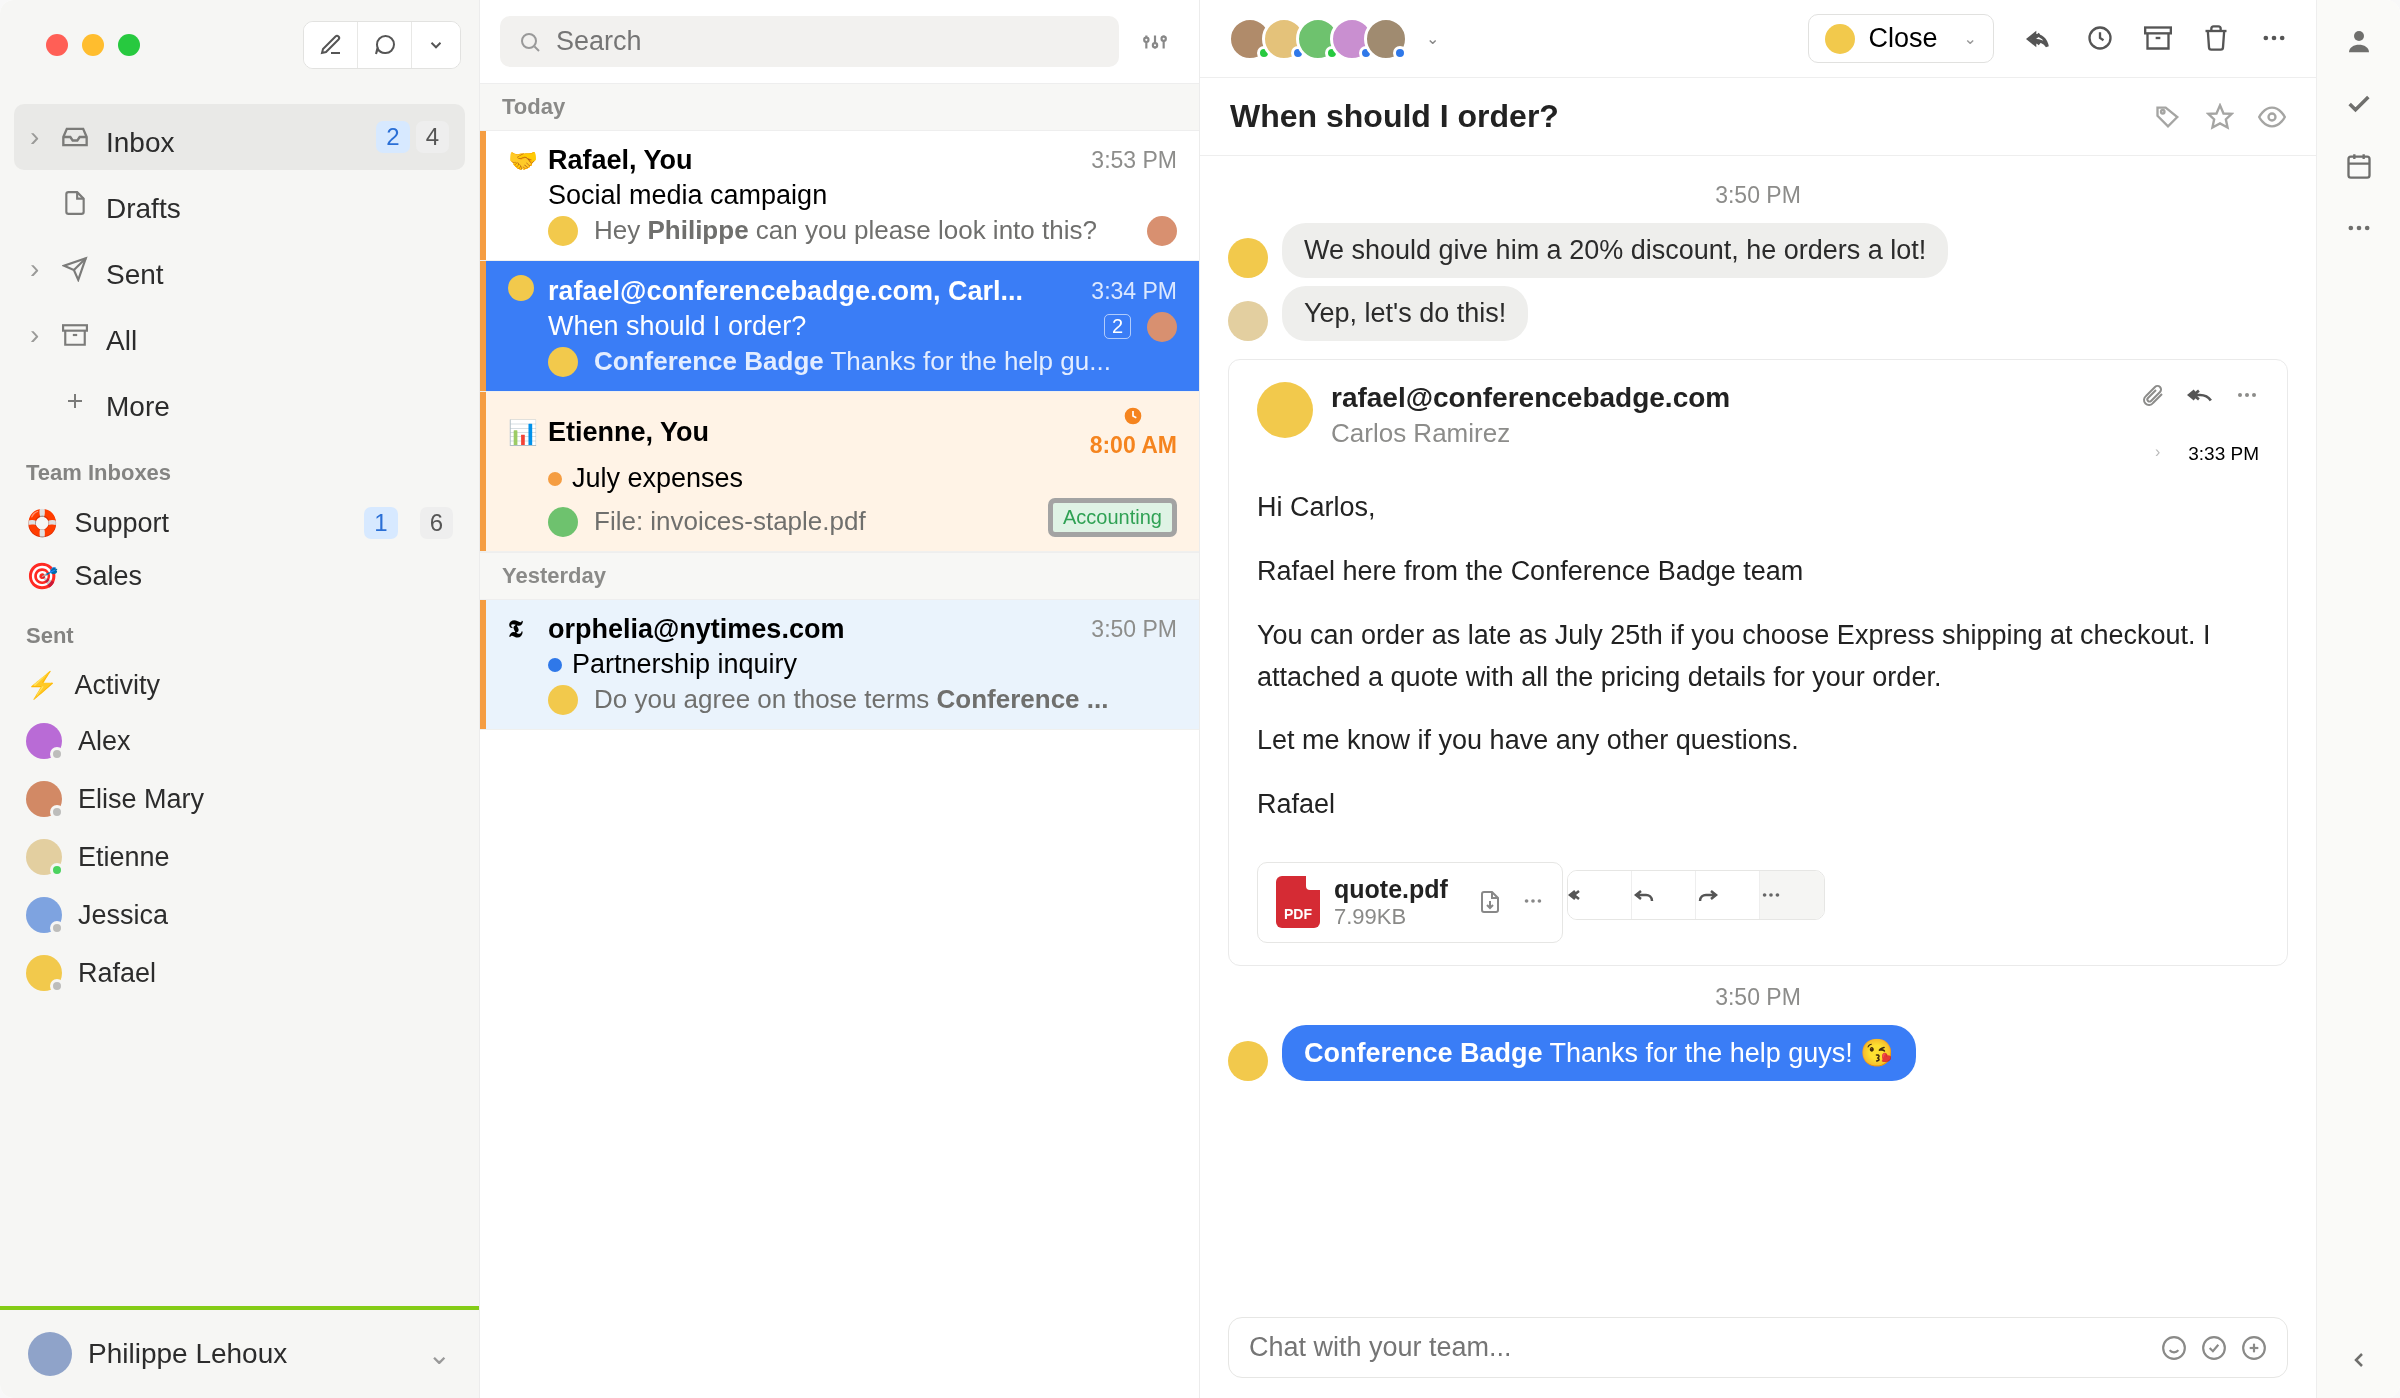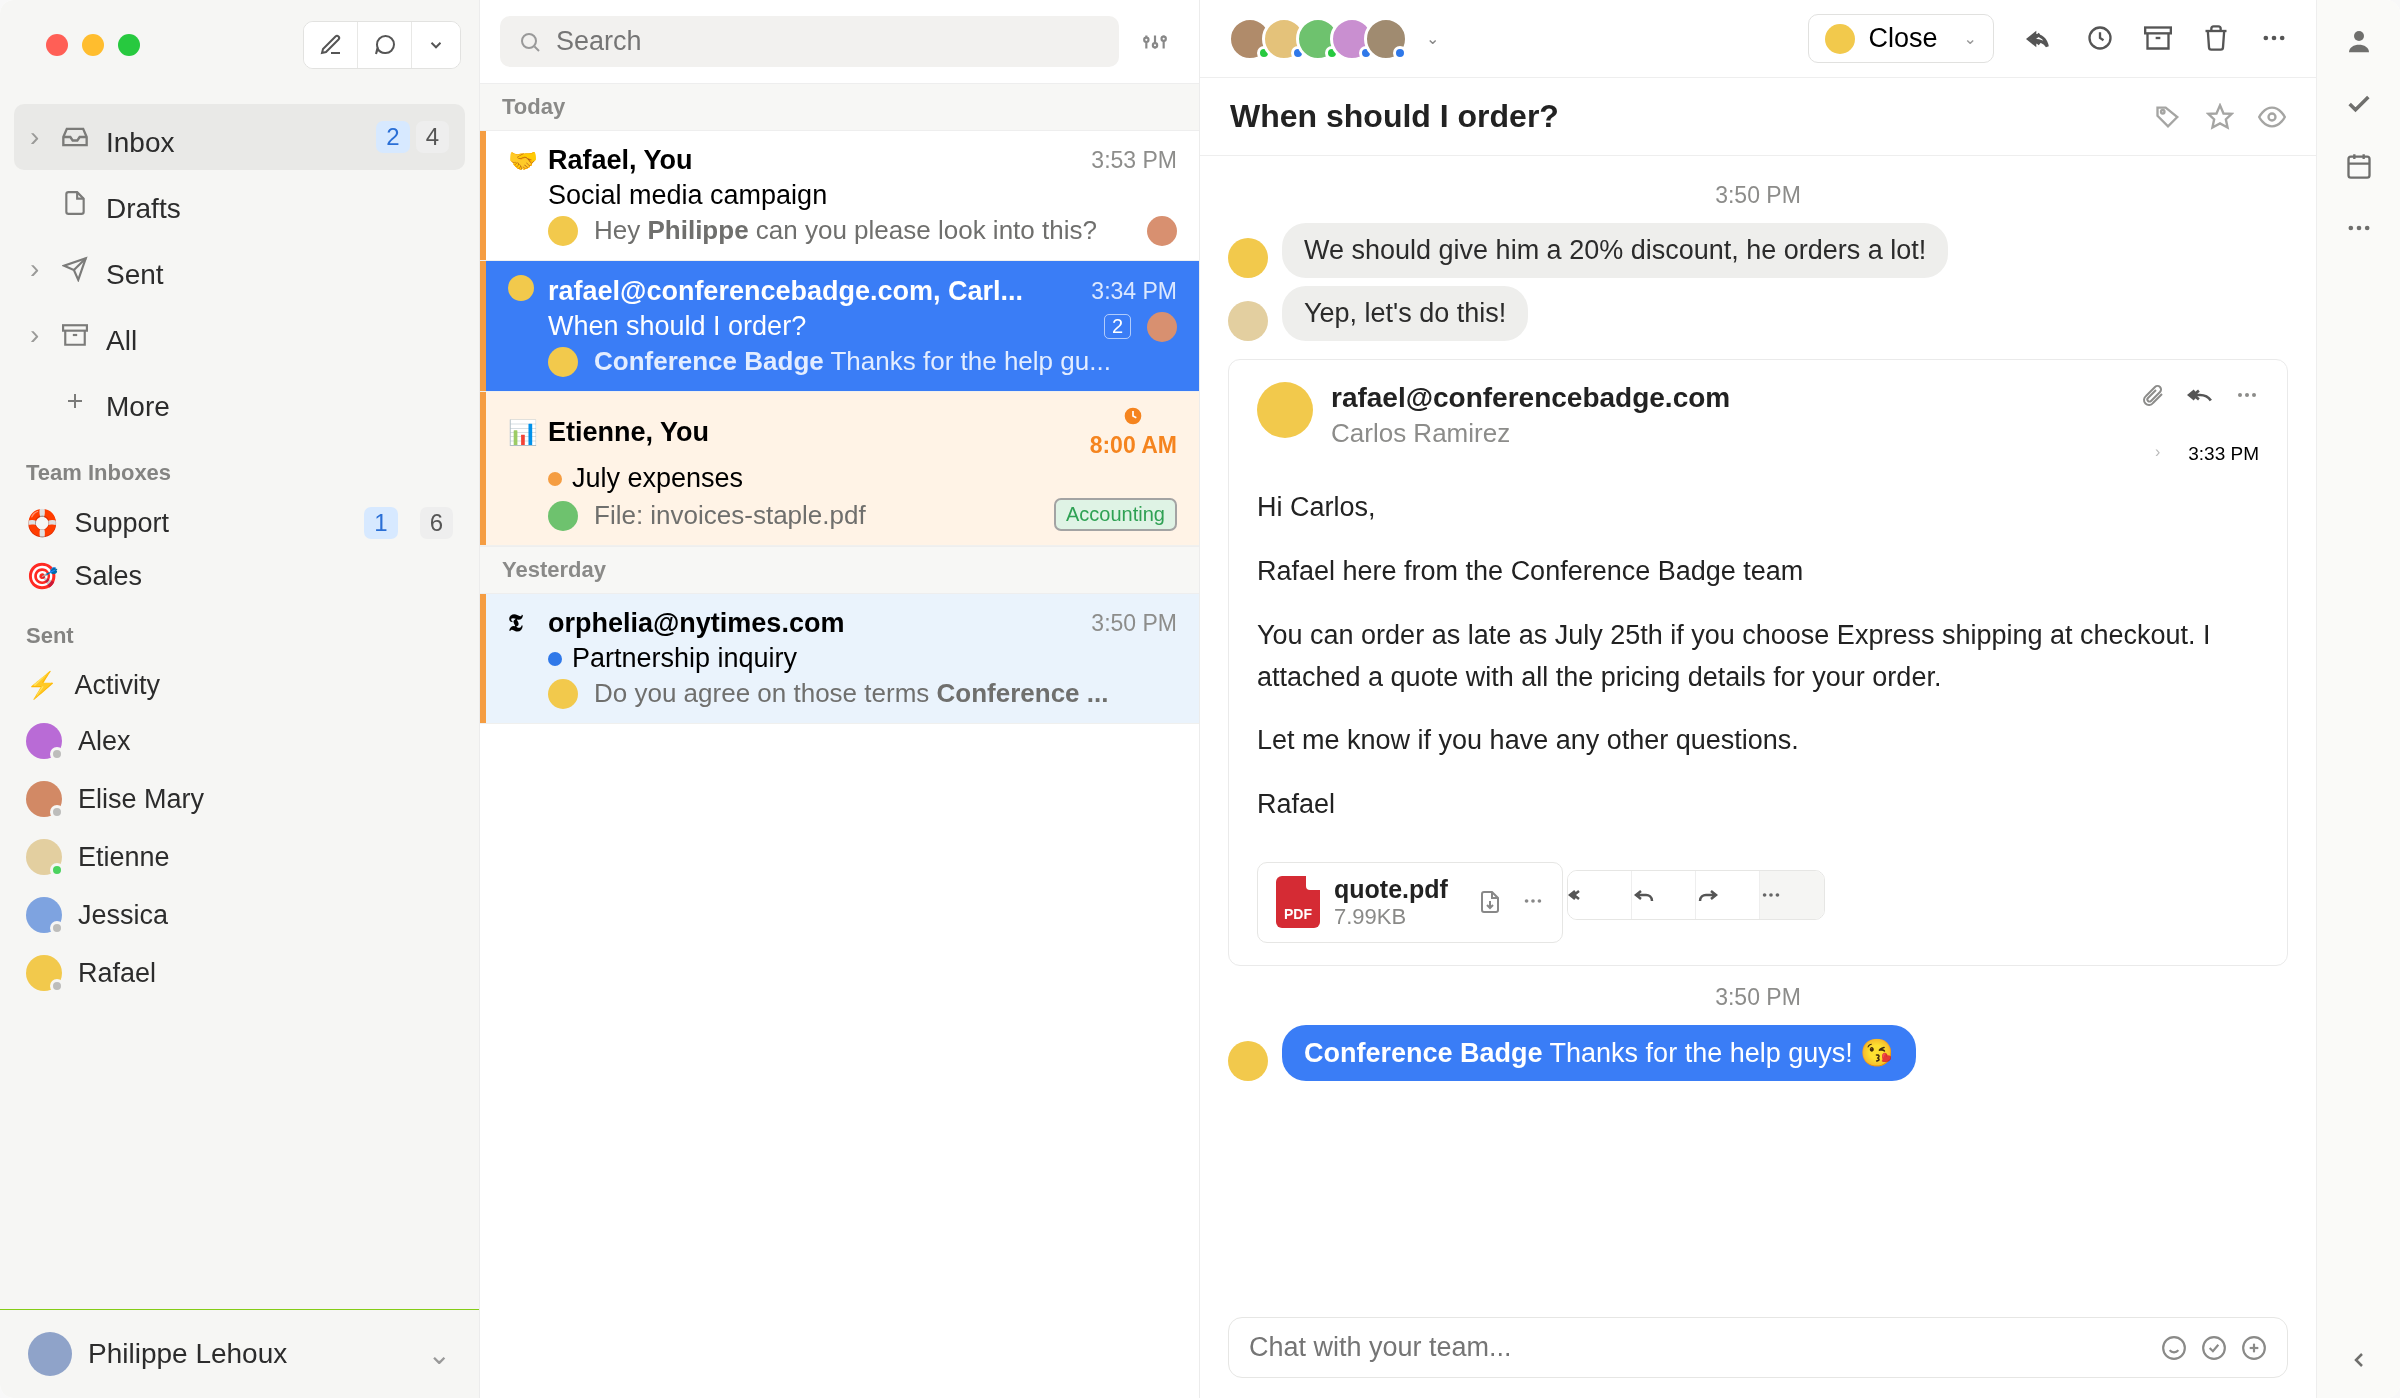--- a/index.html
+++ b/index.html
@@ -21,21 +21,21 @@
 .nav-item .chev{width:24px;color:#9a9a98;margin-right:2px;}
 .nav-item .ic{width:38px;display:flex;justify-content:center;margin-right:12px;color:#7b7b79;}
 .nav-item .label{flex:1;margin-top:12px;}
 .badge{font-size:24px;padding:2px 10px;border-radius:7px;background:#eee;color:#555;margin-left:6px;}
 .badge.blue{background:#d7e9ff;color:#2a6fd6;}
 .sect{font-size:22px;font-weight:600;color:#848482;padding:20px 26px 10px;}
 .pin-item{display:flex;align-items:center;gap:16px;padding:11px 26px;cursor:pointer;font-size:27px;color:#2c2c2c;}
 .avatar{width:36px;height:36px;border-radius:50%;background:#c7c6c4;display:inline-flex;align-items:center;justify-content:center;font-size:16px;color:#fff;position:relative;flex-shrink:0;}
 .avatar .pres{position:absolute;bottom:-2px;right:-2px;width:14px;height:14px;border-radius:50%;background:#bdbdbb;border:3px solid #f6f6f4;}
 .avatar .pres.on{background:#4bd35f;}
-.sb-user{margin-top:auto;display:flex;align-items:center;gap:16px;padding:22px 28px;border-top:1px solid #84cc16;font-size:28px;color:#2c2c2c;cursor:pointer;}
+.sb-user{margin-top:auto;display:flex;align-items:center;gap:16px;padding:22px 28px;border-top:4px solid #84cc16;font-size:28px;color:#2c2c2c;cursor:pointer;}
 .list{width:720px;background:#fff;border-right:1px solid #ececec;display:flex;flex-direction:column;}
 .list-top{display:flex;align-items:center;padding:16px 20px;gap:12px;}
 .search{flex:1;display:flex;align-items:center;background:#f2f1ef;border-radius:10px;padding:10px 18px;color:#8c8c8a;font-size:27px;gap:14px;}
 .search input{border:none;background:transparent;outline:none;font-size:27px;flex:1;color:#a21caf;}
 .filter{width:48px;height:48px;display:flex;align-items:center;justify-content:center;color:#888;cursor:pointer;}
 .day-hdr{font-size:22px;font-weight:600;color:#8a8a88;padding:10px 22px 10px;background:#f7f7f5;border-bottom:1px solid #eee;border-top:1px solid #eee;}
 .conv{position:relative;padding:14px 22px 14px 28px;border-bottom:1px solid #f0f0ee;cursor:pointer;}
 .conv.sel{background:#3a7df6;color:#fff;}
 .conv.warn{background:#fff3e6;}
 .conv.alt{background:#eaf3fc;}
@@ -47,21 +47,21 @@
 .conv.sel .time{color:#dbe8ff;}
 .conv .subj{font-size:27px;margin:4px 0 4px 40px;display:flex;align-items:center;gap:10px;}
 .conv .dot{width:14px;height:14px;border-radius:50%;background:#f59d42;}
 .conv .dot.blue{background:#2f78e9;}
 .conv .prev-row{display:flex;align-items:flex-end;gap:16px;margin-left:0;}
 .conv .sm-av{width:30px;height:30px;border-radius:50%;background:#ddd;margin-left:40px;}
 .conv .prev{font-size:26px;color:#6f6f6d;flex:1;white-space:nowrap;overflow:hidden;text-overflow:ellipsis;}
 .conv.sel .prev{color:#e3edff;}
 .conv .prev b{font-weight:700;}
 .conv .end-av{width:30px;height:30px;border-radius:50%;background:#ddd;margin-left:6px;}
-.chip{font-size:20px;padding:3px 10px;border-radius:7px;background:#dff3e5;color:#2fa154;border:2px solid #a3a3a3;white-space:nowrap;}
+.chip{font-size:20px;padding:3px 10px;border-radius:7px;background:#dff3e5;color:#2fa154;border:5px solid #a3a3a3;white-space:nowrap;}
 .count-badge{font-size:20px;padding:0 7px;border-radius:5px;border:1px solid rgba(255,255,255,.6);color:#fff;}
 .thr-top{display:flex;align-items:center;padding:14px 28px;gap:18px;background:#fff;border-bottom:1px solid #eee;}
 .av-stack{display:flex;align-items:center;}
 .av-stack .avatar{margin-left:-10px;width:44px;height:44px;border:3px solid #fff;}
 .av-stack .avatar:first-child{margin-left:0;}
 .av-stack .avatar .pres{background:#2f78e9;border-color:#fff;}
 .av-stack .avatar .pres.g{background:#27c93f;}
 .close-dd{display:flex;align-items:center;gap:14px;border:1px solid #e1e1df;border-radius:10px;padding:8px 16px;cursor:pointer;background:#fff;}
 .close-dd .avatar{width:30px;height:30px;}
 .close-dd .lbl{font-size:27px;font-weight:500;}

